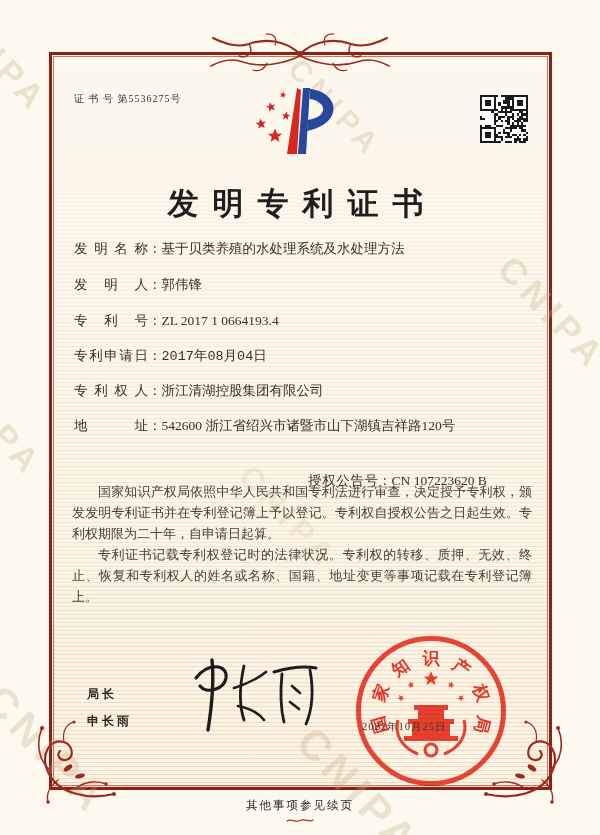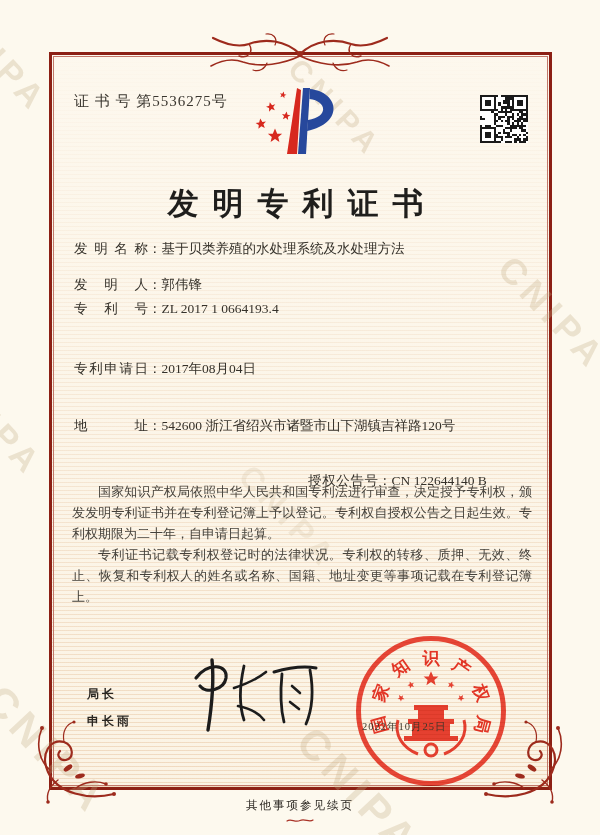--- a/index.html
+++ b/index.html
@@ -18,21 +18,21 @@
          background:
            linear-gradient(180deg, rgba(253,248,238,0.96) 0%, rgba(253,248,238,0.55) 42%, rgba(253,246,232,0.05) 100%),
            repeating-linear-gradient(0deg, rgba(214,158,104,0.32) 0px, rgba(214,158,104,0.32) 1px, transparent 1px, transparent 4px),
            #fbf3e4;}
   .frame::after{content:"";position:absolute;inset:1px;border:1px solid #c2786a;}
 
   .orn{position:absolute;z-index:4;pointer-events:none;}
   #orn-br{transform:scaleX(-1);}
 
   
-  .cert-no{position:absolute;left:74px;top:92px;z-index:5;font-size:15px;color:#3a362f;letter-spacing:1px;}
+  .cert-no{position:absolute;left:74px;top:92px;z-index:5;font-size:10px;color:#3a362f;letter-spacing:1px;}
   .qr{position:absolute;left:480px;top:95px;width:48px;height:48px;z-index:5;background:#fff;}
   .qr svg{width:48px;height:48px;fill:#1a1a1a;shape-rendering:crispEdges;display:block;}
   .logo{position:absolute;left:240px;top:82px;width:120px;height:80px;z-index:5;}
   .title{position:absolute;left:49px;width:497px;top:183px;z-index:5;text-align:center;
          font-size:31px;font-weight:bold;color:#1f1e1c;letter-spacing:14px;text-indent:10px;}
 
   
   .field-row{position:absolute;left:74px;z-index:5;font-size:13.5px;color:#35312a;white-space:nowrap;}
   .field-row .flabel{display:inline-block;width:74px;text-align:justify;text-align-last:justify;}
   .field-row.second{left:308px;}
@@ -392,31 +392,34 @@
   </svg>
 
   <div class="title">发明专利证书</div>
 
   <div class="field-row" style="top:240px;">
     <span class="flabel">发明名称</span><span class="fsep">：</span><span class="fvalue">基于贝类养殖的水处理系统及水处理方法</span>
   </div>
   <div class="field-row" style="top:276px;">
     <span class="flabel">发明人</span><span class="fsep">：</span><span class="fvalue">郭伟锋</span>
   </div>
-  <div class="field-row" style="top:300px;font-family:Liberation Serif, serif;">
+  <div class="field-row" style="top:312px;font-family:Liberation Serif, serif;">
     <span class="flabel">专利号</span><span class="fsep">：</span><span class="fvalue">ZL 2017 1 0664193.4</span>
   </div>
-  <div class="field-row" style="top:360px;">
+  <div class="field-row" style="top:347px;font-family:Liberation Mono, monospace;">
     <span class="flabel">专利申请日</span><span class="fsep">：</span><span class="fvalue">2017年08月04日</span>
+  </div>
+  <div class="field-row" style="top:382px;">
+    <span class="flabel">专利权人</span><span class="fsep">：</span><span class="fvalue">浙江清湖控股集团有限公司</span>
   </div>
   <div class="field-row" style="top:417px;">
     <span class="flabel">地址</span><span class="fsep">：</span><span class="fvalue">542600 浙江省绍兴市诸暨市山下湖镇吉祥路120号</span>
   </div>
   <div class="field-row second" style="top:452px;">
-    <span class="flabel">授权公告号</span><span class="fsep">：</span><span class="fvalue">CN 122644140 B</span>
+    <span class="flabel">授权公告号</span><span class="fsep">：</span><span class="fvalue">CN 107223620 B</span>
   </div>
 
   <div class="body-text">
     <p>国家知识产权局依照中华人民共和国专利法进行审查，决定授予专利权，颁发发明专利证书并在专利登记簿上予以登记。专利权自授权公告之日起生效。专利权期限为二十年，自申请日起算。</p>
     <p>专利证书记载专利权登记时的法律状况。专利权的转移、质押、无效、终止、恢复和专利权人的姓名或名称、国籍、地址变更等事项记载在专利登记簿上。</p>
   </div>
 
   <div class="signer">
     <div>局长</div>
     <div>申长雨</div>

